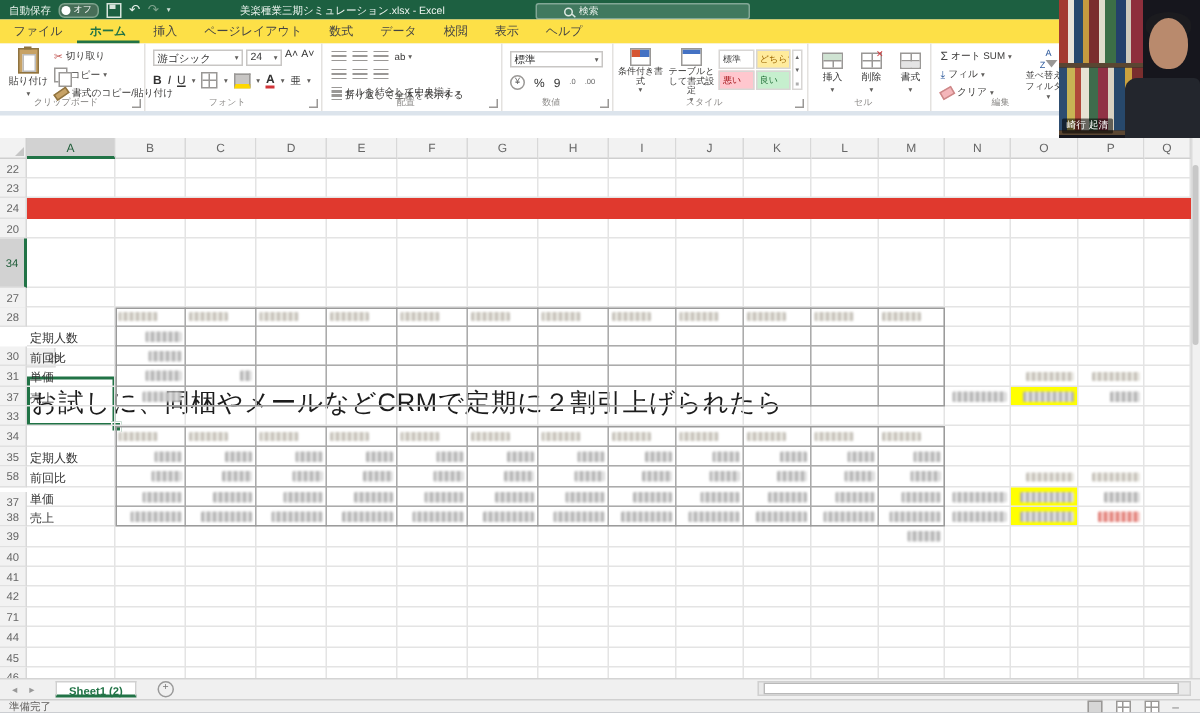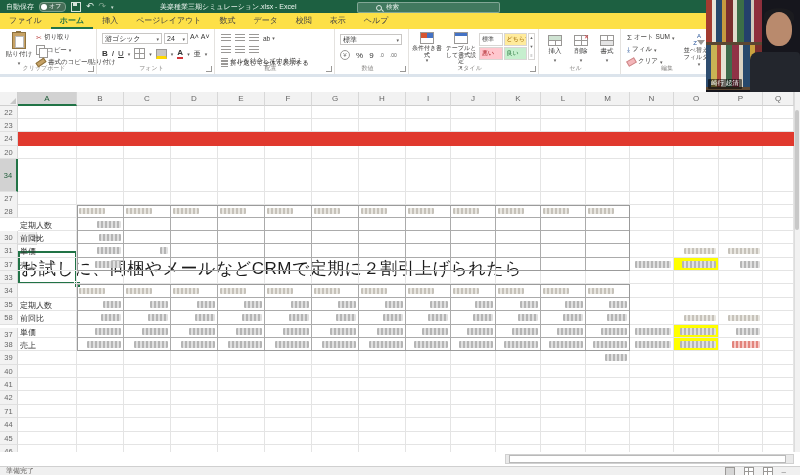--- a/index.html
+++ b/index.html
@@ -600,20 +600,26 @@
       <div class="rowlabel" style="top: 154px;">単価</div>
       <div class="rowlabel" style="top: 168px;">売上</div>
       <div class="rowlabel" style="top: 208px;">定期人数</div>
       <div class="rowlabel" style="top: 221px;">前回比</div>
       <div class="rowlabel" style="top: 235px;">単価</div>
       <div class="rowlabel" style="top: 248px;">売上</div>
     </div>
   <div class="vscroll"></div>
   <div class="vthumb"></div>
 
+  <div class="tabbar">
+    <span class="navarr">◂</span>
+    <span class="navarr">▸</span>
+    <span class="sheettab">Sheet1 (2)</span>
+    <span class="addsheet">+</span>
+  </div>
   <div class="hscroll"></div>
   <div class="hthumb"></div>
 
   <div class="statusbar">
     <span class="ready">準備完了</span>
   </div>
   <div class="viewics">
     <span class="vic on"></span>
     <span class="vic"></span>
     <span class="vic"></span>

